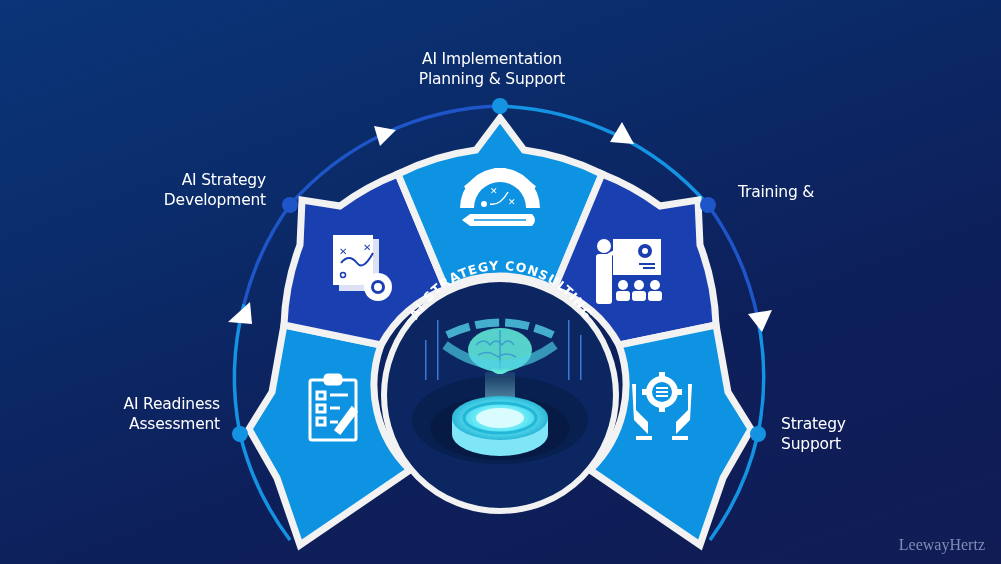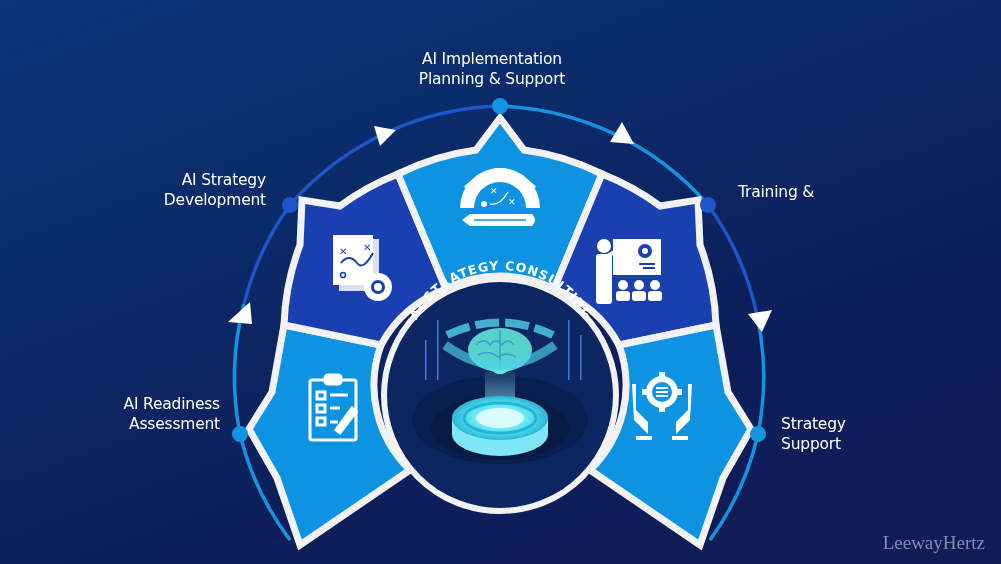--- a/index.html
+++ b/index.html
@@ -11,21 +11,21 @@
   .canvas svg { position:absolute; left:0; top:0; }
   .label {
     position:absolute; color:#ffffff; font-size:15.5px; line-height:20px;
     font-family:"DejaVu Sans", sans-serif; letter-spacing:-0.2px;
   }
   .label span { display:block; white-space:nowrap; }
   .label.right-align { text-align:right; }
   .label.center-align { text-align:center; }
   .watermark {
     position:absolute; right:16px; bottom:10px; color:#7f8db6;
-    font-family:"Liberation Serif", serif; font-size:19px;margin-left:12px;
+    font-family:"Liberation Serif", serif; font-size:16px;margin-left:12px;
   }
 </style>
 </head>
 <body>
 
 <div class="canvas">
 
   <svg width="1001" height="564" viewBox="0 0 1001 564">
     <defs>
       <radialGradient id="holoGlow" cx="50%" cy="50%" r="50%">

